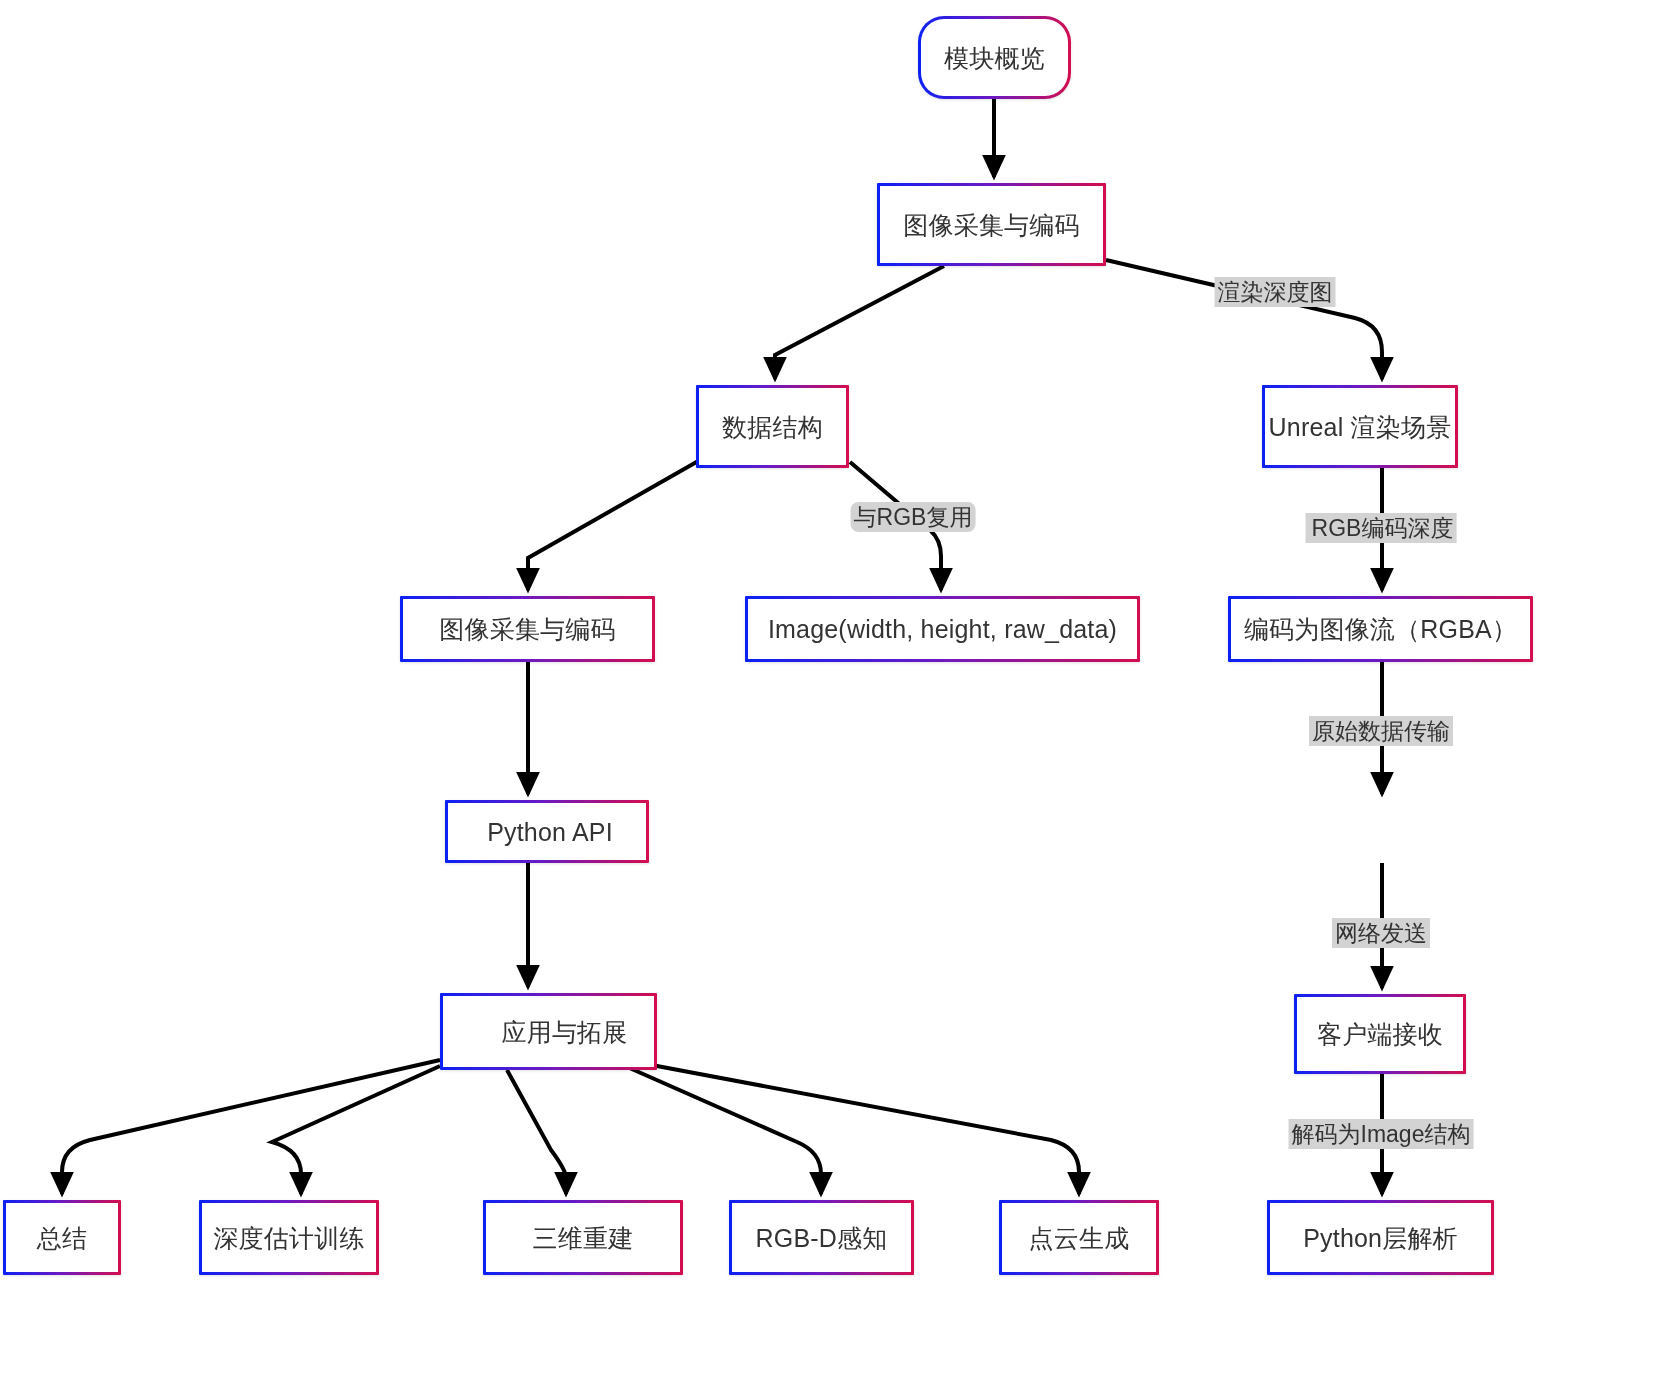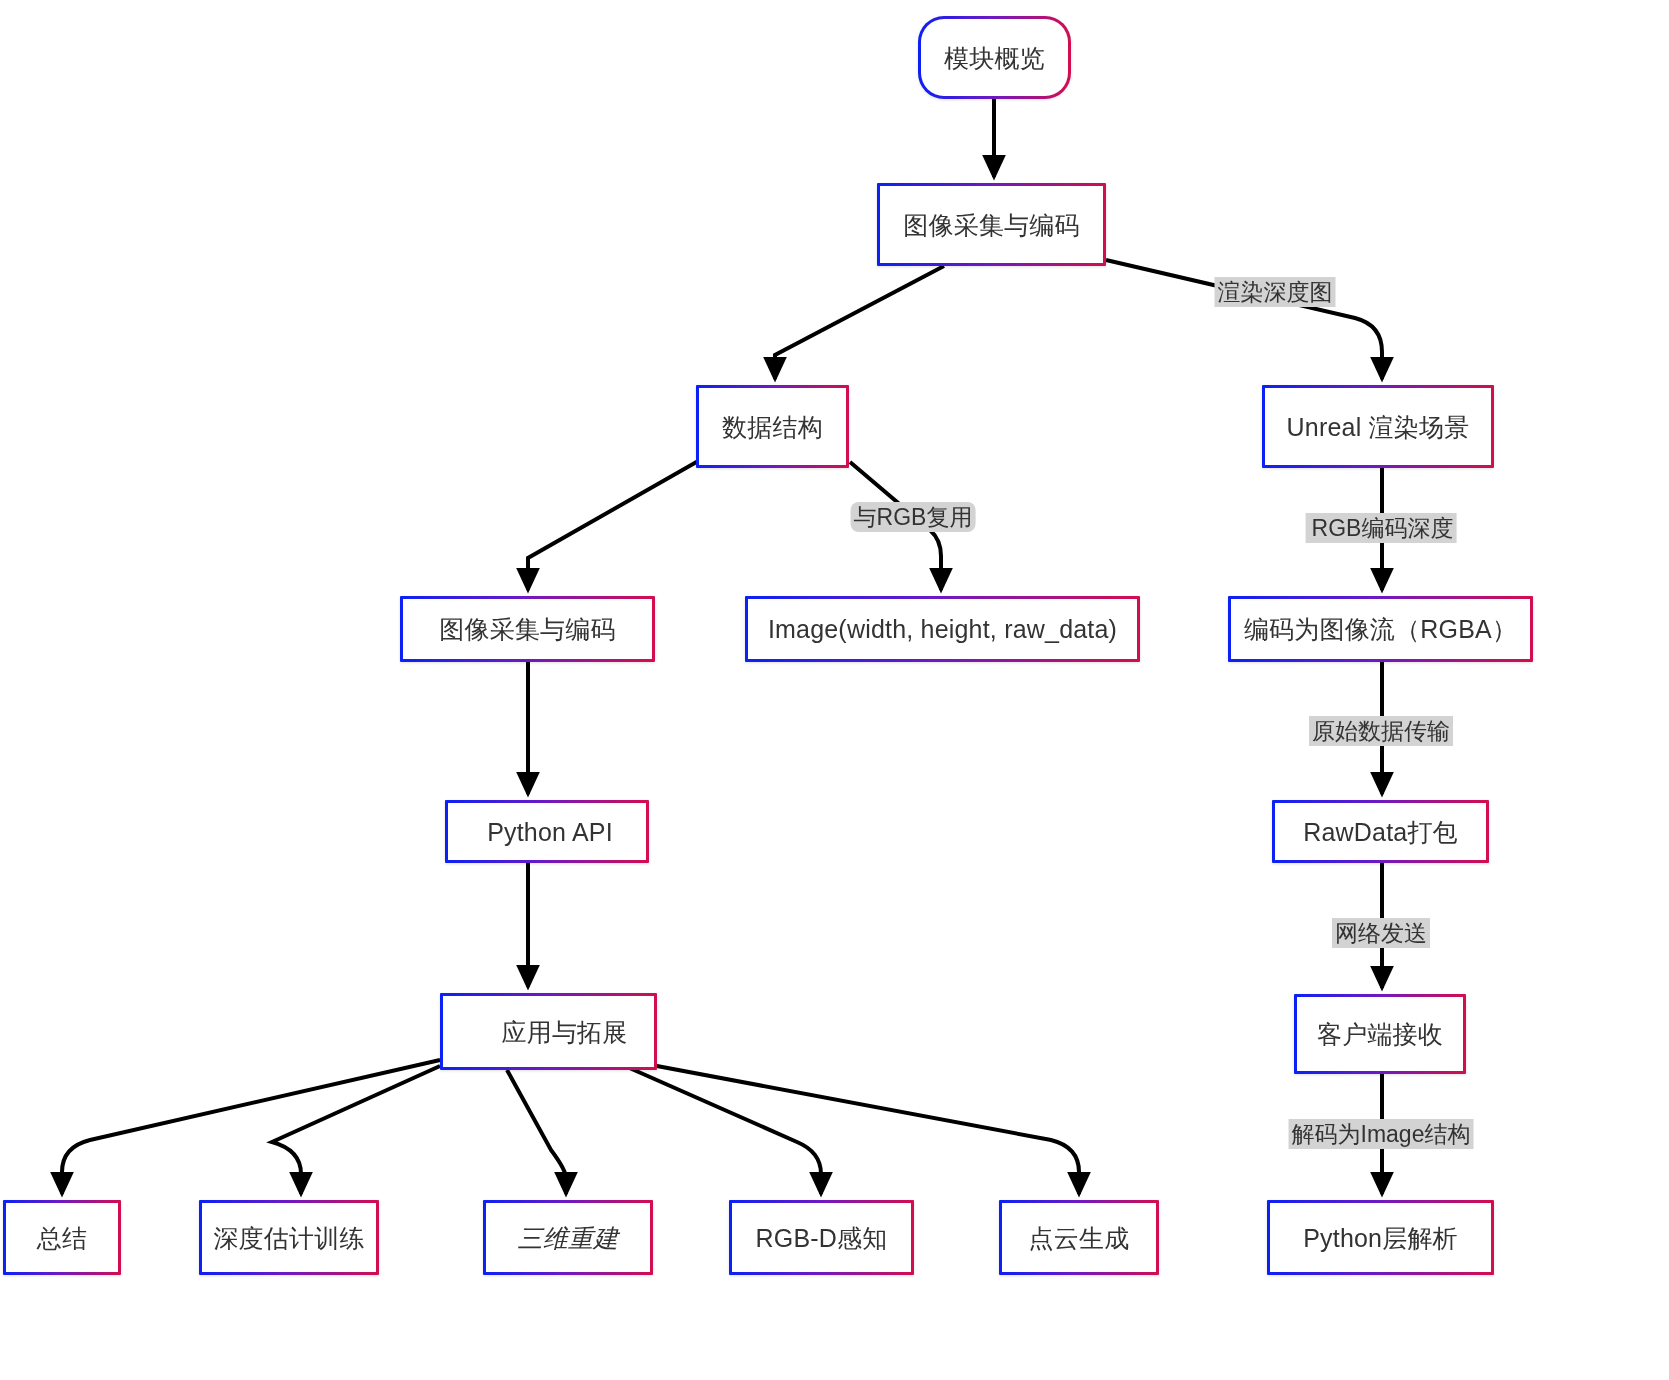--- a/index.html
+++ b/index.html
@@ -92,41 +92,40 @@
       <path d="M625,1060 L1051,1140 Q1079,1147 1079,1172 L1079,1194"></path>
     </g>
   </svg>
 
   <div class="node" style="left:918px;top:16px;width:153px;height:83px;border-radius:26px;">模块概览</div>
 
   <div class="node" style="left:877px;top:183px;width:229px;height:83px;">图像采集与编码</div>
 
   <div class="node" style="left:696px;top:385px;width:153px;height:83px;">数据结构</div>
 
-  <div class="node" style="left:1262px;top:385px;width:232px;height:83px;text-align:center;">Unreal 渲染场景</div>
+  <div class="node" style="left:1262px;top:385px;width:196px;height:83px;text-align:center;">Unreal 渲染场景</div>
 
   <div class="node" style="left:400px;top:596px;width:255px;height:66px;">图像采集与编码</div>
 
   <div class="node" style="left:745px;top:596px;width:395px;height:66px;">Image(width, height, raw_data)</div>
 
   <div class="node" style="left:1228px;top:596px;width:305px;height:66px;">编码为图像流（RGBA）</div>
 
   <div class="node" style="left:445px;top:800px;width:204px;height:63px;padding-left:6px;">Python API</div>
 
-  <div class="node" style="left:1272px;top:800px;width:217px;height:63px;">RawData打包</div>
 
   <div class="node" style="left:440px;top:993px;width:217px;height:77px;padding-left:32px;">应用与拓展</div>
 
   <div class="node" style="left:1294px;top:994px;width:172px;height:80px;">客户端接收</div>
 
   <div class="node" style="left:3px;top:1200px;width:118px;height:75px;">总结</div>
 
   <div class="node" style="left:199px;top:1200px;width:180px;height:75px;">深度估计训练</div>
 
-  <div class="node" style="left:483px;top:1200px;width:170px;height:75px;font-style:italic;">三维重建</div>
+  <div class="node" style="left:483px;top:1200px;width:200px;height:75px;">三维重建</div>
 
   <div class="node" style="left:729px;top:1200px;width:185px;height:75px;">RGB-D感知</div>
 
   <div class="node" style="left:999px;top:1200px;width:160px;height:75px;">点云生成</div>
 
   <div class="node" style="left:1267px;top:1200px;width:227px;height:75px;">Python层解析</div>
 
   <div class="edge-label" style="left:1275px;top:277px;">渲染深度图</div>
 
   <div class="edge-label" style="left:913px;top:502px;border-radius:8px;">与RGB复用</div>

